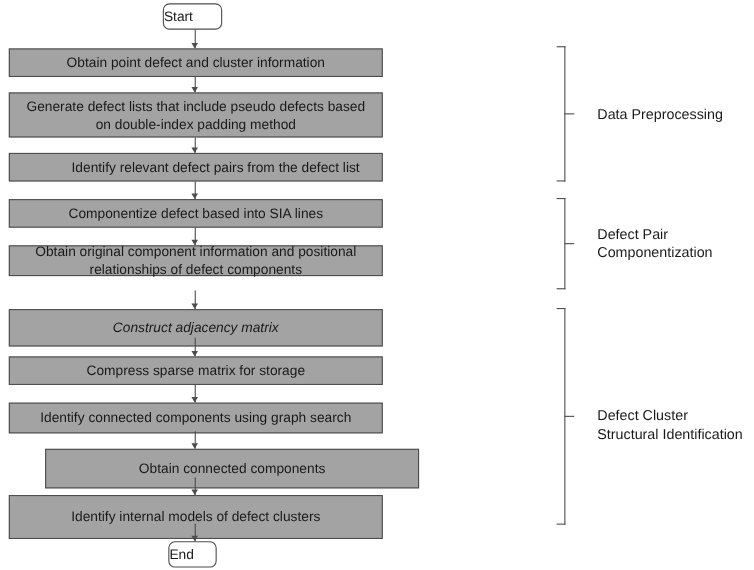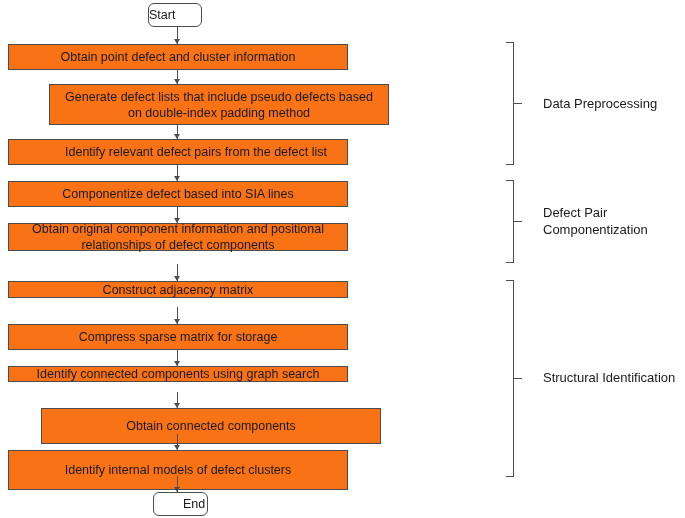--- a/index.html
+++ b/index.html
@@ -8,21 +8,21 @@
     width:685px;height:518px;
     background:#ffffff;
     font-family:"Liberation Sans", sans-serif;
     color:#1a1a1a;
     overflow:hidden;
   }
   .step{
     position:absolute;
     left:8px;width:340px;
     border:1px solid #4d4d4d;
-    background:#f97316;
+    background:#a3a3a3;
     box-sizing:border-box;
     display:flex;align-items:center;justify-content:center;
     text-align:center;
     font-size:12.5px;line-height:16px;
     padding:0 10px;
   }
   .terminal{
     position:absolute;
     border:1px solid #4d4d4d;
     background:#ffffff;
@@ -77,21 +77,21 @@
   </div>
 
   <div class="arrow" style="top:27px;height:17px;"></div>
 
   <div class="step" style="top:44px;height:26px;">
     <span>Obtain point defect and cluster information</span>
   </div>
 
   <div class="arrow" style="top:70px;height:14px;"></div>
 
-  <div class="step" style="top:84px;height:41px;margin-left:41px;">
+  <div class="step" style="top:84px;height:41px;">
     <span>Generate defect lists that include pseudo defects based on double-index padding method</span>
   </div>
 
   <div class="arrow" style="top:125px;height:14px;"></div>
 
   <div class="step" style="top:139px;height:26px;padding-left:46px;">
     <span>Identify relevant defect pairs from the defect list</span>
   </div>
 
   <div class="arrow" style="top:165px;height:16px;"></div>
@@ -101,51 +101,51 @@
   </div>
 
   <div class="arrow" style="top:207px;height:16px;"></div>
 
   <div class="step" style="top:223px;height:28px;">
     <span>Obtain original component information and positional relationships of defect components</span>
   </div>
 
   <div class="arrow" style="top:264px;height:17px;"></div>
 
-  <div class="step" style="top:281px;height:17px;">
+  <div class="step" style="top:281px;height:34px;font-style:italic;">
     <span>Construct adjacency matrix</span>
   </div>
 
   <div class="arrow" style="top:307px;height:17px;"></div>
 
   <div class="step" style="top:324px;height:26px;">
     <span>Compress sparse matrix for storage</span>
   </div>
 
   <div class="arrow" style="top:350px;height:16px;"></div>
 
-  <div class="step" style="top:366px;height:16px;">
+  <div class="step" style="top:366px;height:28px;">
     <span>Identify connected components using graph search</span>
   </div>
 
   <div class="arrow" style="top:392px;height:16px;"></div>
 
   <div class="step" style="top:408px;height:36px;margin-left:33px;">
     <span>Obtain connected components</span>
   </div>
 
   <div class="arrow" style="top:434px;height:16px;"></div>
 
   <div class="step" style="top:450px;height:40px;">
     <span>Identify internal models of defect clusters</span>
   </div>
 
   <div class="arrow" style="top:476px;height:16px;"></div>
 
-  <div class="terminal" style="top:492px;left:153px;width:55px;height:24px;padding-left:29px;">
+  <div class="terminal" style="top:492px;left:153px;width:44px;height:24px;">
     <span>End</span>
   </div>
 
   <div class="bracket" style="top:42px;height:123px;">
     <div class="tick"></div>
   </div>
   <div class="group-label" style="top:95px;">
     <span>Data Preprocessing</span>
   </div>
 
@@ -154,16 +154,17 @@
   </div>
   <div class="group-label" style="top:204px;">
     <span>Defect Pair</span>
     <span>Componentization</span>
   </div>
 
   <div class="bracket" style="top:280px;height:197px;">
     <div class="tick"></div>
   </div>
   <div class="group-label" style="top:369px;">
+    <span>Defect Cluster</span>
     <span>Structural Identification</span>
   </div>
 
 </div>
 
 </body></html>

